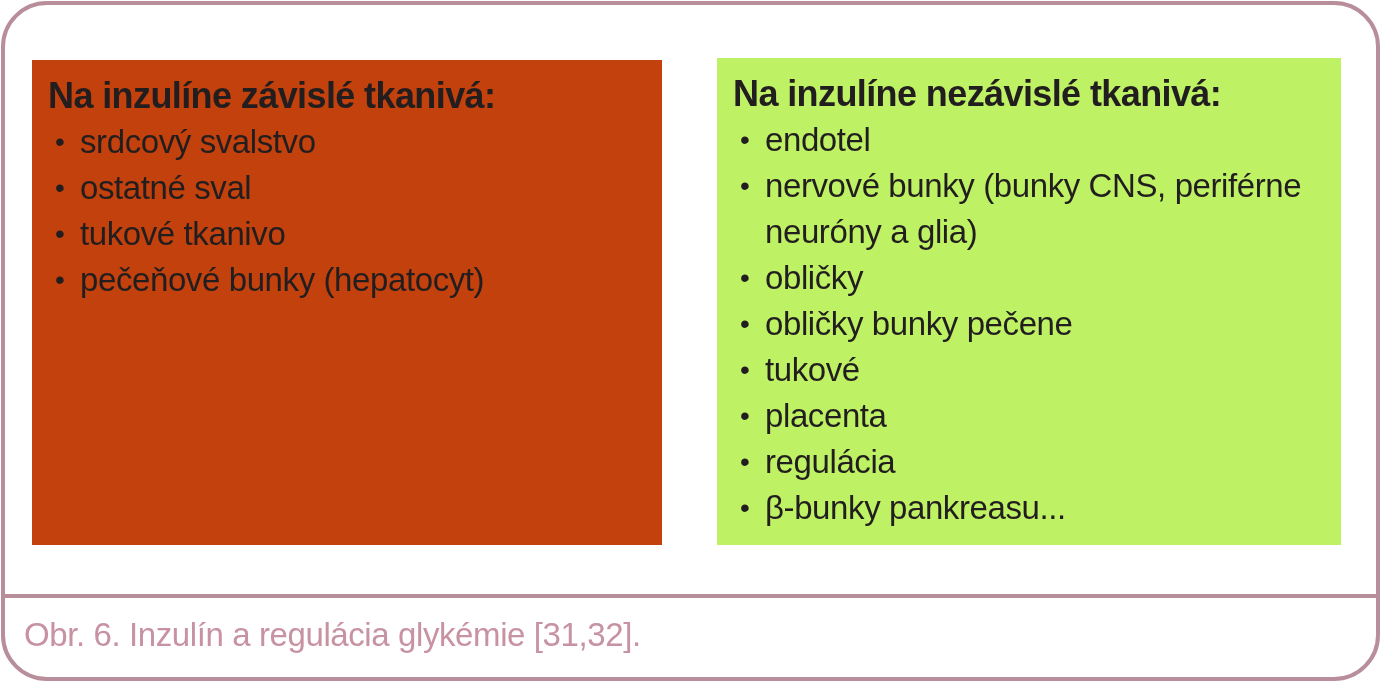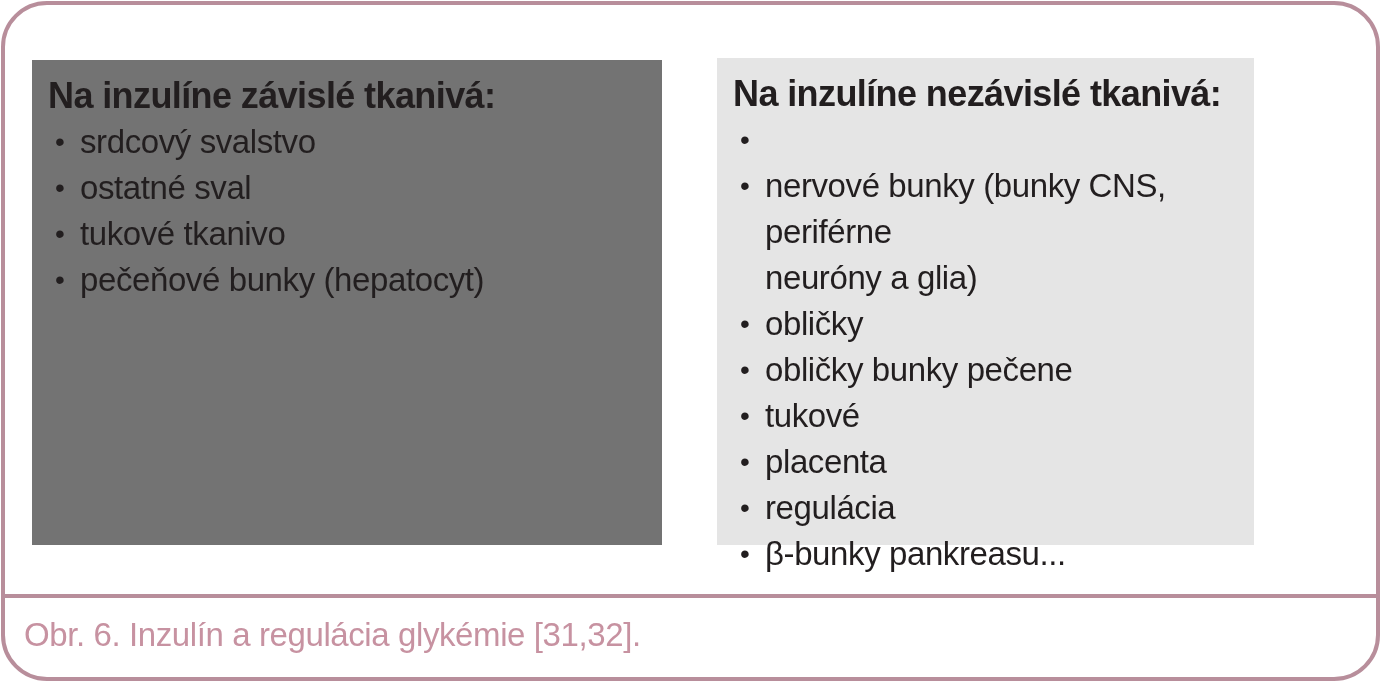--- a/index.html
+++ b/index.html
@@ -26,26 +26,26 @@
   
   .box {
     position: absolute;
     box-sizing: border-box;
     padding: 13px 18px 0 16px;
     color: #221e1f;
   }
   .box-left {
     left: 32px; top: 60px;
     width: 630px; height: 485px;
-    background: #737373;
+    background: #c2410c;
   }
   .box-right {
     left: 717px; top: 58px;
-    width: 537px; height: 487px;
-    background: #e5e5e5;
+    width: 624px; height: 487px;
+    background: #bef264;
   }
   .box-title {
     font-weight: bold;
     font-size: 36px;
     line-height: 46px;
     letter-spacing: -0.6px;
     white-space: nowrap;
   }
   .box-list {
     margin: 0;
@@ -118,20 +118,21 @@
         <span class="item-text">pečeňové bunky (hepatocyt)</span>
       </li>
     </ul>
   </div>
 
   <div class="box box-right">
     <div class="box-title">Na inzulíne nezávislé tkanivá:</div>
     <ul class="box-list">
       <li>
         <span class="marker">•</span>
+        <span class="item-text">endotel</span>
       </li>
       <li>
         <span class="marker">•</span>
         <span class="item-text">nervové bunky (bunky CNS, periférne
 neuróny a glia)</span>
       </li>
       <li>
         <span class="marker">•</span>
         <span class="item-text">obličky</span>
       </li>

